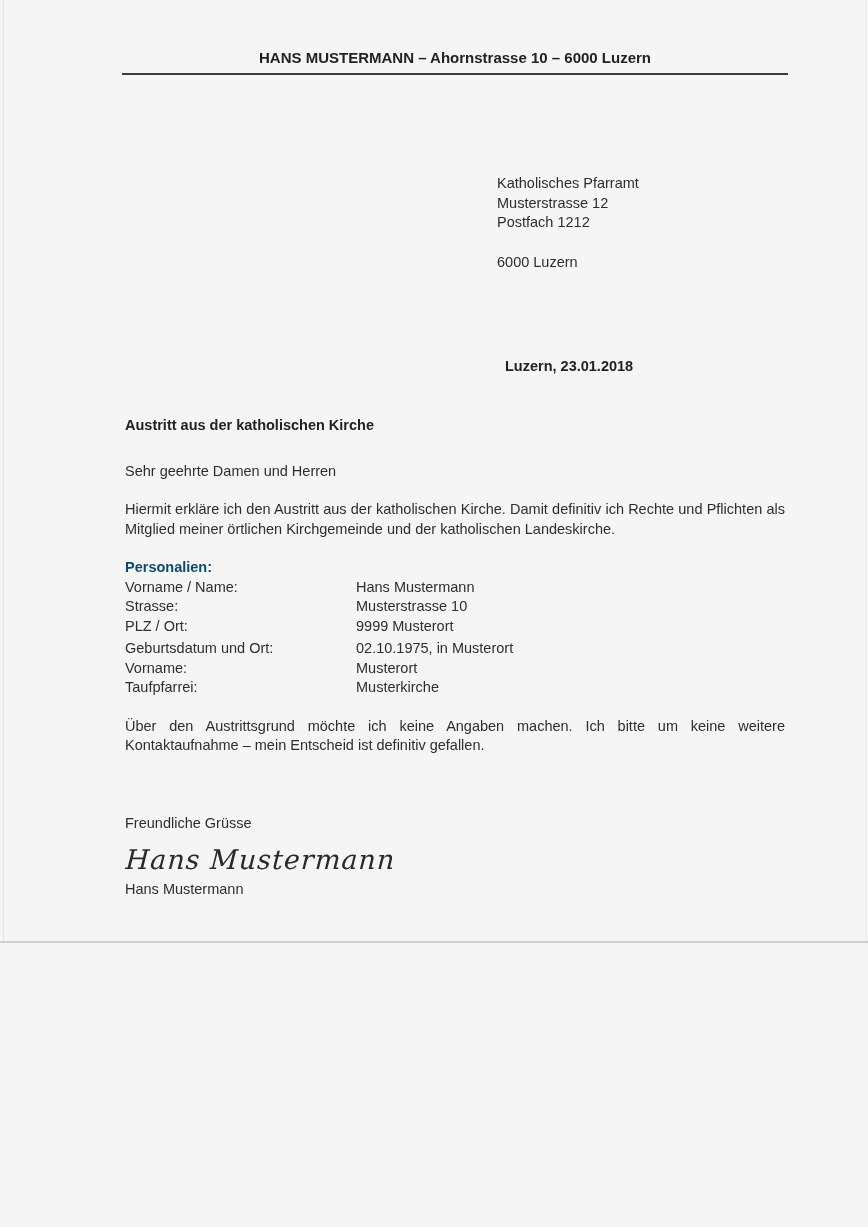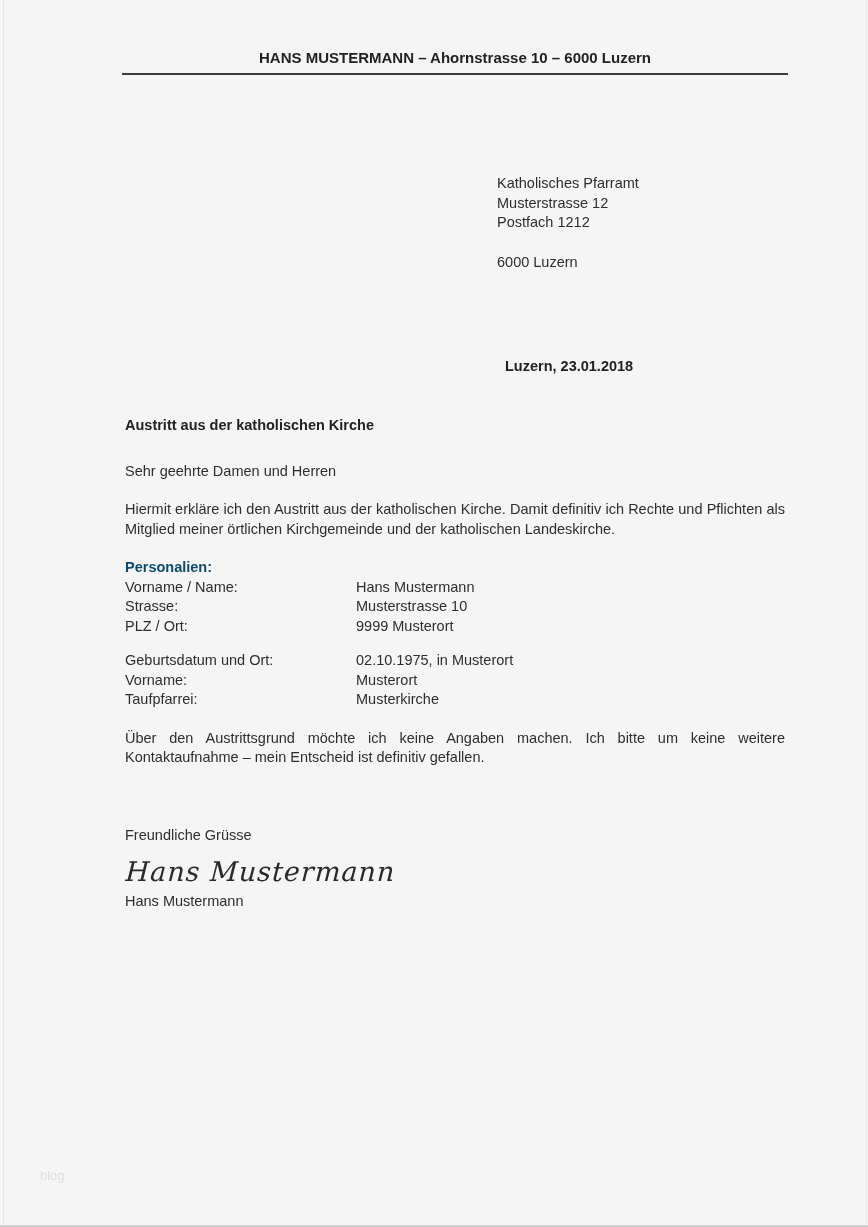--- a/index.html
+++ b/index.html
@@ -1,20 +1,20 @@
 <!DOCTYPE html>
 <html><head>
 <meta charset="utf-8">
 <style>
   * { box-sizing: border-box; margin: 0; padding: 0; }
   html, body { background: #f4f4f4; }
   .page {
     position: relative;
     width: 868px;
-    height: 1227px;
+    height: 943px;
     background: #f5f5f5;
     font-family: "Liberation Sans", sans-serif;
     color: #2e2e2e;
     font-size: 14.5px;
     line-height: 19.5px;
     overflow: hidden;
   }
   .edge-left   { position: absolute; left: 3px; top: 0; bottom: 0; width: 1px; background: #e4e4e4; }
   .edge-right  { position: absolute; right: 1px; top: 0; bottom: 0; width: 1px; background: #e9e9e9; }
   .edge-bottom { position: absolute; left: 0; right: 0; bottom: 0; height: 2px; background: #cfcfcf; }
@@ -42,21 +42,21 @@
   }
 
   .letter-body { position: absolute; left: 125px; top: 416px; width: 660px; }
   .subject { font-weight: bold; color: #222; margin-bottom: 26px; }
   .salutation { margin-bottom: 19px; }
   .para { text-align: justify; text-align-last: left; margin-bottom: 19px; }
 
   .personalien-heading { font-weight: bold; color: #0c4a6e; }
   .p-row { display: flex; gap: 44px; }
   .p-row .p-label { width: 187px; flex: 0 0 187px; }
-  .p-row.gap-above { margin-top: 15px; }
+  .p-row.gap-above { margin-top: 3px; }
   .personalien { margin-bottom: 19px; }
 
   .closing { margin-top: 58px; }
   .signature {
     margin-top: 12px;
     font-family: "DejaVu Serif", serif;
     font-style: italic;
     font-size: 27px;
     line-height: 30px;
     letter-spacing: 1px;

